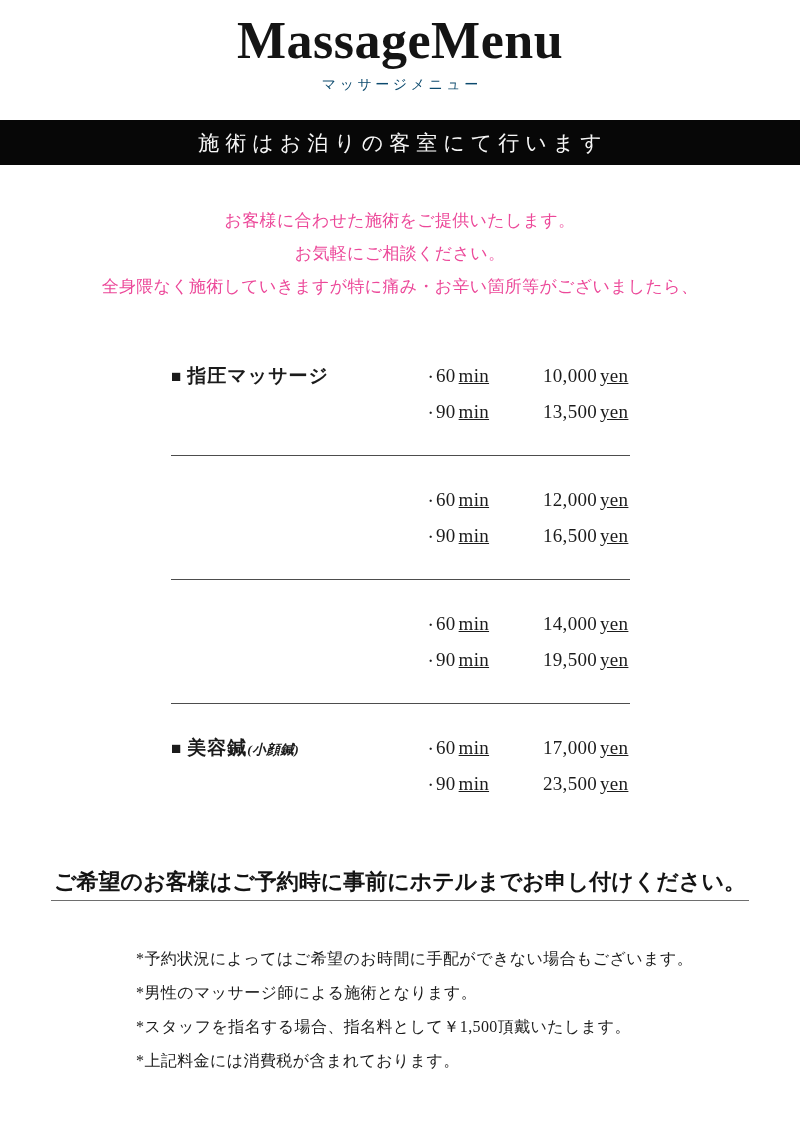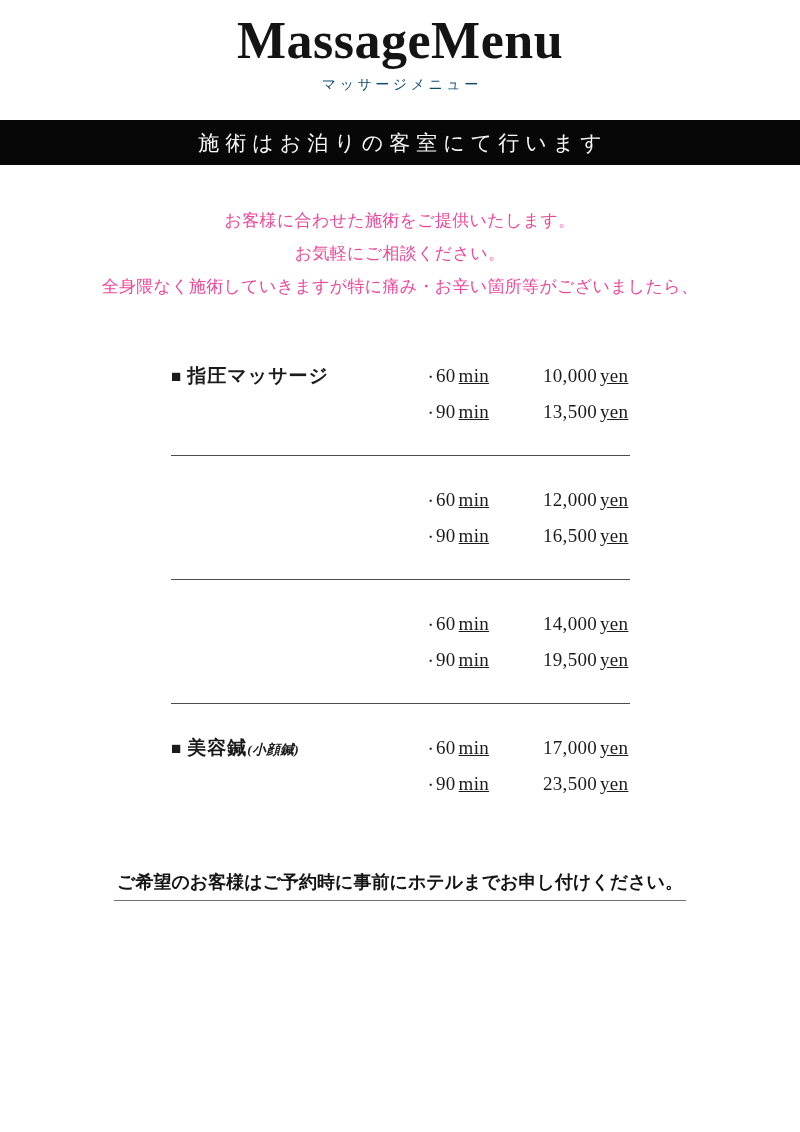--- a/index.html
+++ b/index.html
@@ -74,21 +74,21 @@
   .unit { margin-left:3px;text-decoration:underline; }
   .divider {
     height:0;
     border-top:1px solid #4d4d4d;
     margin:25px 0 26px 0;
   }
   
   .notice { margin-top:70px; text-align:center; }
   .notice-text {
     display:inline-block;
-    font-size:18px;
+    font-size:22px;
     font-weight:700;
     line-height:20px;
     color:#141414;
     padding:0 3px 8px 3px;
     border-bottom:1.5px solid #6e6e6e;
   }
   
   .footnotes { margin:41px 0 0 136px; }
   .footnote {
     font-size:16px;
@@ -156,14 +156,20 @@
       <div class="cell dur r2"><span class="bullet">・</span><span>90</span><span class="unit">min</span></div>
       <div class="cell price r2"><span>23,500</span><span class="unit">yen</span></div>
     </div>
 
   </div>
 
   <div class="notice">
     <span class="notice-text">ご希望のお客様はご予約時に事前にホテルまでお申し付けください。</span>
   </div>
 
+  <div class="footnotes">
+    <div class="footnote">*予約状況によってはご希望のお時間に手配ができない場合もございます。</div>
+    <div class="footnote">*男性のマッサージ師による施術となります。</div>
+    <div class="footnote">*スタッフを指名する場合、指名料として￥1,500頂戴いたします。</div>
+    <div class="footnote">*上記料金には消費税が含まれております。</div>
+  </div>
 
 </div>
 
 </body></html>

